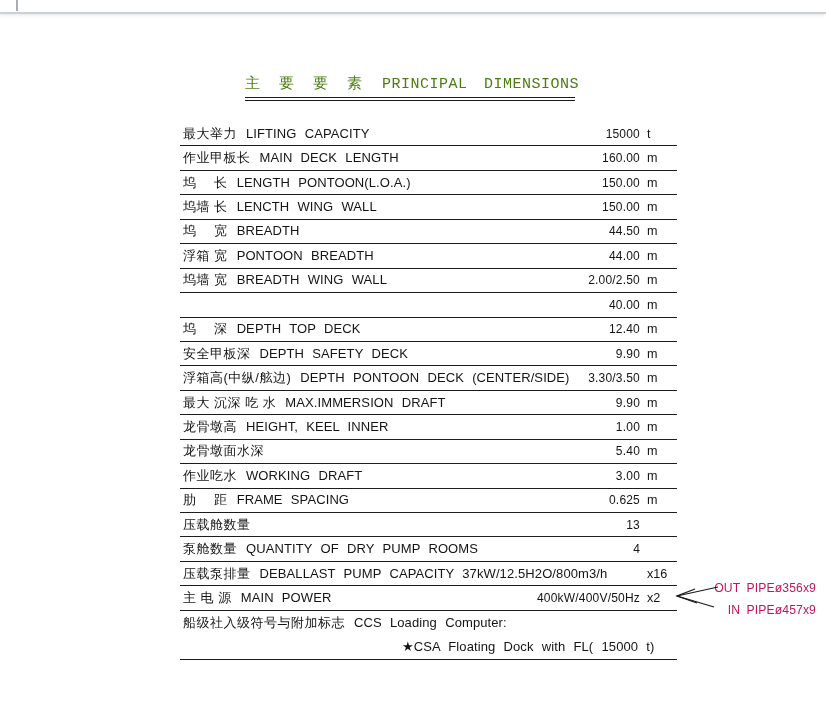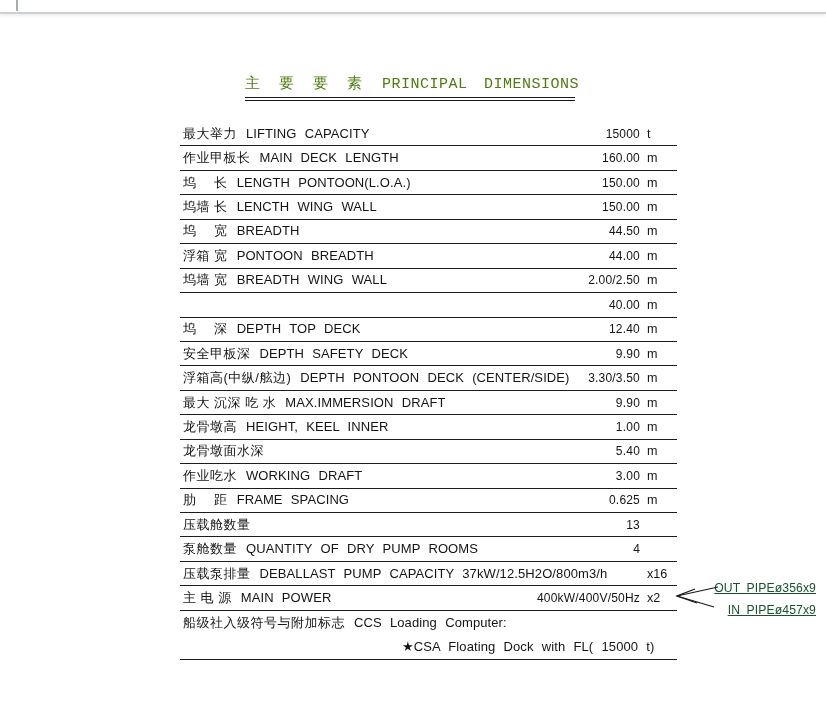--- a/index.html
+++ b/index.html
@@ -43,21 +43,21 @@
   .spec-row.indent { padding-left:222px; }
   .cell-label { display:flex; align-items:baseline; flex:0 1 auto; min-width:0;text-align:center; }
   .label-cn { font-size:13px; white-space:pre; letter-spacing:0.5px; margin-right:9px; }
   .label-en { font-size:13px; word-spacing:4.5px; letter-spacing:0.1px; white-space:pre; }
   .cell-value { margin-left:auto; font-size:12px; letter-spacing:0.2px; text-align:right; }
   .cell-unit { flex:0 0 37px; font-size:12.6px; padding-left:7px; text-align:left; }
   
   .pipe-notes {
     position:absolute; top:577px; left:696px; width:120px;
     text-align:right; font-size:12.2px; line-height:22px;
-    letter-spacing:0.1px; word-spacing:3px; white-space:nowrap; color:#14532d;text-decoration:underline;
+    letter-spacing:0.1px; word-spacing:3px; white-space:nowrap; color:#be185d;
   }
   .leader-svg { position:absolute; top:575px; left:660px; width:62px; height:42px; }
 </style>
 </head>
 <body>
 
 <div class="screen">
 
   <div class="topbar">
     <div class="chrome-tick"></div>

